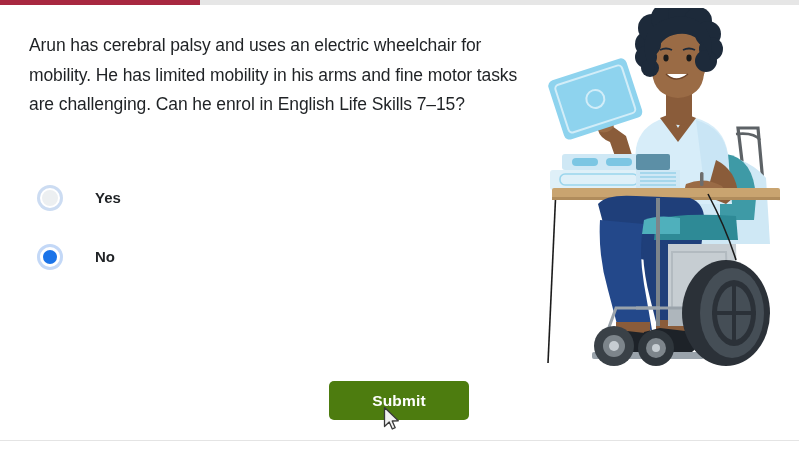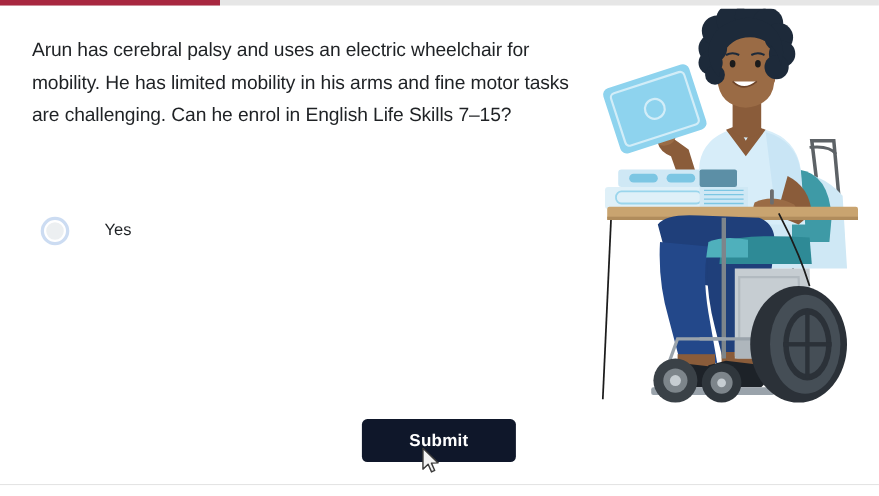--- a/index.html
+++ b/index.html
@@ -40,22 +40,23 @@
     font-size: 17.5px;
     line-height: 29.5px;
     color: #1f2225;
     letter-spacing: -0.1px;
   }
 
   
   #options-group {
     position: absolute;
     left: 29px;
-    top: 180px;
+    top: 168px;
     width: 300px;
+    font-weight: bold;
   }
   .option-row {
     position: relative;
     height: 59px;
     display: flex;
     align-items: center;
   }
   .radio {
     position: relative;
     width: 26px;
@@ -168,24 +169,30 @@
 
 <div id="question-text">Arun has cerebral palsy and uses an electric wheelchair for mobility. He has limited mobility in his arms and fine motor tasks are challenging. Can he enrol in English Life Skills 7–15?</div>
 
 <div id="options-group">
 
   <div class="option-row">
     <span class="radio unselected"></span>
     <span class="option-label">Yes</span>
   </div>
 
+  <div class="option-row">
+    <span class="radio selected">
+      <span class="radio-dot"></span>
+    </span>
+    <span class="option-label">No</span>
+  </div>
 
 </div>
 
-<button id="submit-button" style="background: #0f172a; color: rgb(255, 255, 255);">Submit</button>
+<button id="submit-button" style="background: #4d7c0f; color: rgb(255, 255, 255);">Submit</button>
 
 <svg id="mouse-cursor" viewBox="0 0 18 26" style="left: 383px; top: 406px;">
   <path d="M1.5,1.5 L1.5,20.5 L6.2,16.0 L9.3,23.0 L12.2,21.7 L9.2,15.0 L15.3,14.8 Z" fill="#f2f2f2" stroke="#3a3a3a" stroke-width="1.3" stroke-linejoin="round"></path>
 </svg>
 
 <div id="bottom-divider"></div>
 
 <svg id="illustration" viewBox="0 0 259 362">
 
   <line x1="16" y1="180" x2="8" y2="355" stroke="#1c1c1c" stroke-width="1.6"></line>

